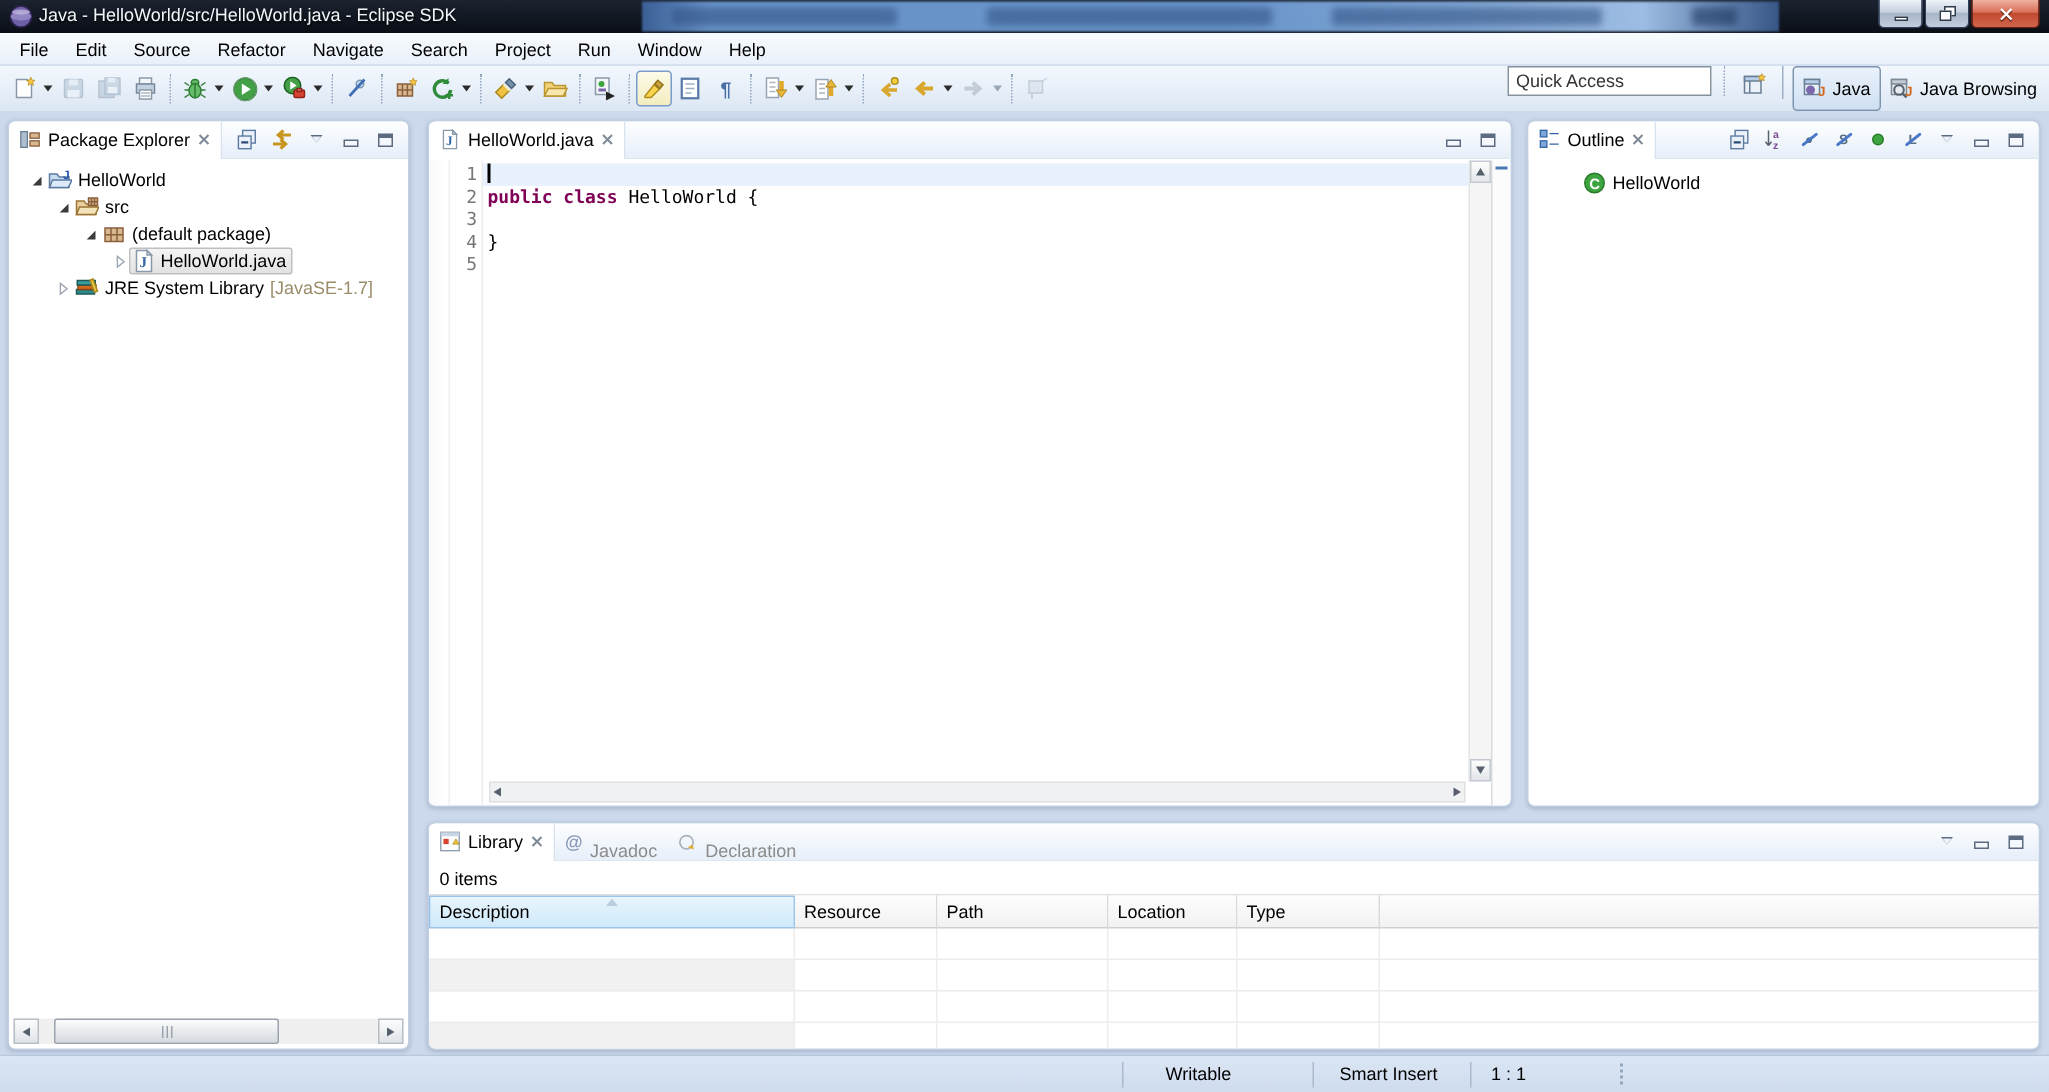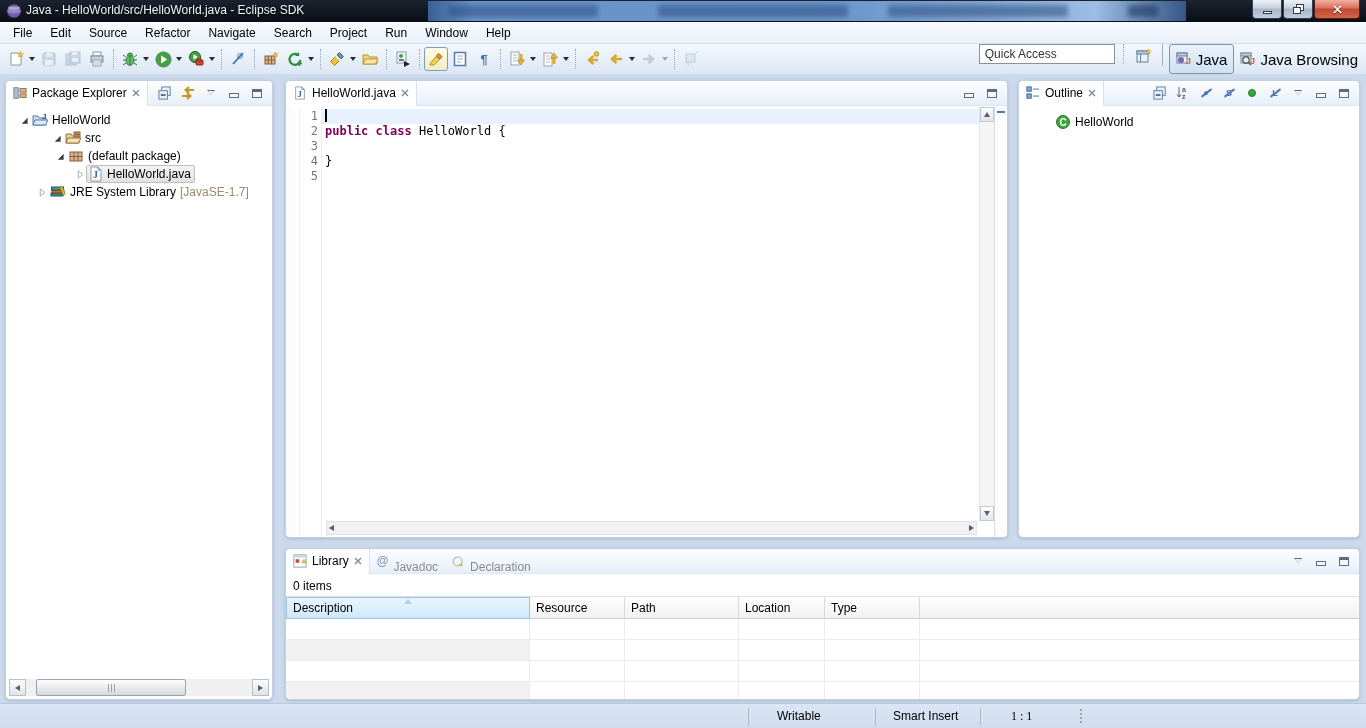--- a/index.html
+++ b/index.html
@@ -37,21 +37,21 @@
   .tbtn.pressed { border:1px solid #7a9cc8; background:linear-gradient(#fdfce8,#f3ecc0); }
   .tbtn.disabled { opacity:.4; }
   .dd { width:0; height:0; border-left:3px solid transparent; border-right:3px solid transparent; border-top:4px solid #2b2b2b; margin:0 2px 0 1px; }
   .dd.dis { border-top-color:#9aa7b8; }
   .toolbar-right { margin-left:auto; display:flex; height:30px; }
   .qa-input { width:136px; height:20px; border:1px solid #85939f; background:#fff; font-family:"Liberation Sans",sans-serif; font-size:12px; padding:0 5px; color:#222; }
   .qa-input::placeholder { color:#333; opacity:1; }
   .psep { width:1px; height:22px; background:#9fb0c6; margin:0 6px; }
   .perspective { display:flex; align-items:center; gap:4px; padding:2px 6px; border-radius:3px; }
   .perspective.active { border:1px solid #7d95af; background:linear-gradient(#eaf2fb,#cfe0f3); }
-  .pers-label { font-size:15px; }
+  .pers-label { font-size:12px; }
 
   
   .workbench { position:relative; height:629px; background:#ccd9ec; }
   .view { position:absolute; background:#fff; border:1px solid #c0cfe2; border-radius:5px; box-shadow:0 1px 3px rgba(60,80,110,.25); overflow:hidden; }
   .vhead { height:25px; display:flex; align-items:center; background:linear-gradient(#fdfeff,#e7eff9); border-bottom:1px solid #dde7f2; }
   .vtab { display:flex; align-items:center; gap:5px; padding:0 7px; height:25px; background:#fff; border-right:1px solid #d8e2ee; border-radius:5px 0 0 0; white-space:nowrap; }
   .vtab.inactive { background:transparent; border-right:none; color:#8b8b8b; }
   .vtab.inactive .tab-label { color:#8b8b8b;margin-top:12px; }
   .head-icons { margin-left:auto; display:flex; align-items:center; gap:7px; padding-right:7px; }
   .hicon { display:flex; align-items:center; justify-content:center; width:16px; height:16px; }
@@ -113,21 +113,21 @@
   .prow { display:flex; height:21px; }
   .pr-cell { border-right:1px solid #ececec; border-bottom:1px solid #ececec; height:21px; }
   .pr-desc.alt { background:#f1f1f1; }
 
   .w-desc{width:244px;} .w-res{width:95px;} .w-path{width:114px;} .w-loc{width:86px;} .w-type{width:95px;} .w-fill{flex:1; border-right:none;}
 
   
   .statusbar { height:25px; background:linear-gradient(#dbe6f4,#cfdcEE); border-top:1px solid #b9c8dd; display:flex; align-items:center; }
   .sb-spacer { width:748px; height:100%; }
   .sb-cell { height:17px; display:flex; align-items:center; border-left:1px solid #a9bace; }
-  .sb-c1{width:127px; padding-left:28px;} .sb-c2{width:105px; padding-left:17px;} .sb-c3{width:100px; padding-left:30px;font-family:Liberation Serif, serif;}
+  .sb-c1{width:127px; padding-left:28px;} .sb-c2{width:105px; padding-left:17px;} .sb-c3{width:100px; padding-left:13px;}
   .sb-grip { width:4px; height:14px; border-left:2px dotted #93a6bf; margin-left:0; }
 
   .tab-label { font-size:12px; }
   svg { display:block; }
 </style>
 </head>
 <body>
 
 <div class="app">
 
@@ -462,21 +462,21 @@
                 <polygon points="2,8.5 8.5,8.5 8.5,2" fill="#3b3b3b"></polygon>
               </svg>
             </span>
           <svg class="ticon" viewBox="0 0 16 16">
             <path d="M1 4h5l1.5 2H14v7H1z" fill="#c9ddf2" stroke="#5d7ba0"></path>
               <path d="M3 8h13l-2.5 5H1z" fill="#ddeafc" stroke="#5d7ba0"></path>
             <text x="10" y="7" font-size="8" font-weight="bold" fill="#2255aa" font-family="Liberation Sans, sans-serif">J</text>
           </svg>
           <span>HelloWorld</span>
         </div>
-        <div class="trow" style="padding-left:46px;">
+        <div class="trow" style="padding-left:31px;">
           <span class="twist">
               <svg width="9" height="9" viewBox="0 0 10 10">
                 <polygon points="2,8.5 8.5,8.5 8.5,2" fill="#3b3b3b"></polygon>
               </svg>
             </span>
           <svg class="ticon" viewBox="0 0 16 16">
             <path d="M1 4h5l1.5 2H14v7H1z" fill="#e8cf9e" stroke="#9a7434"></path>
               <path d="M3 8h13l-2.5 5H1z" fill="#f3e3b8" stroke="#9a7434"></path>
             <rect x="9" y="2" width="6" height="5" fill="#d7b88f" stroke="#8b5e3c"></rect>
               <line x1="11" y1="2" x2="11" y2="7" stroke="#8b5e3c"></line>

